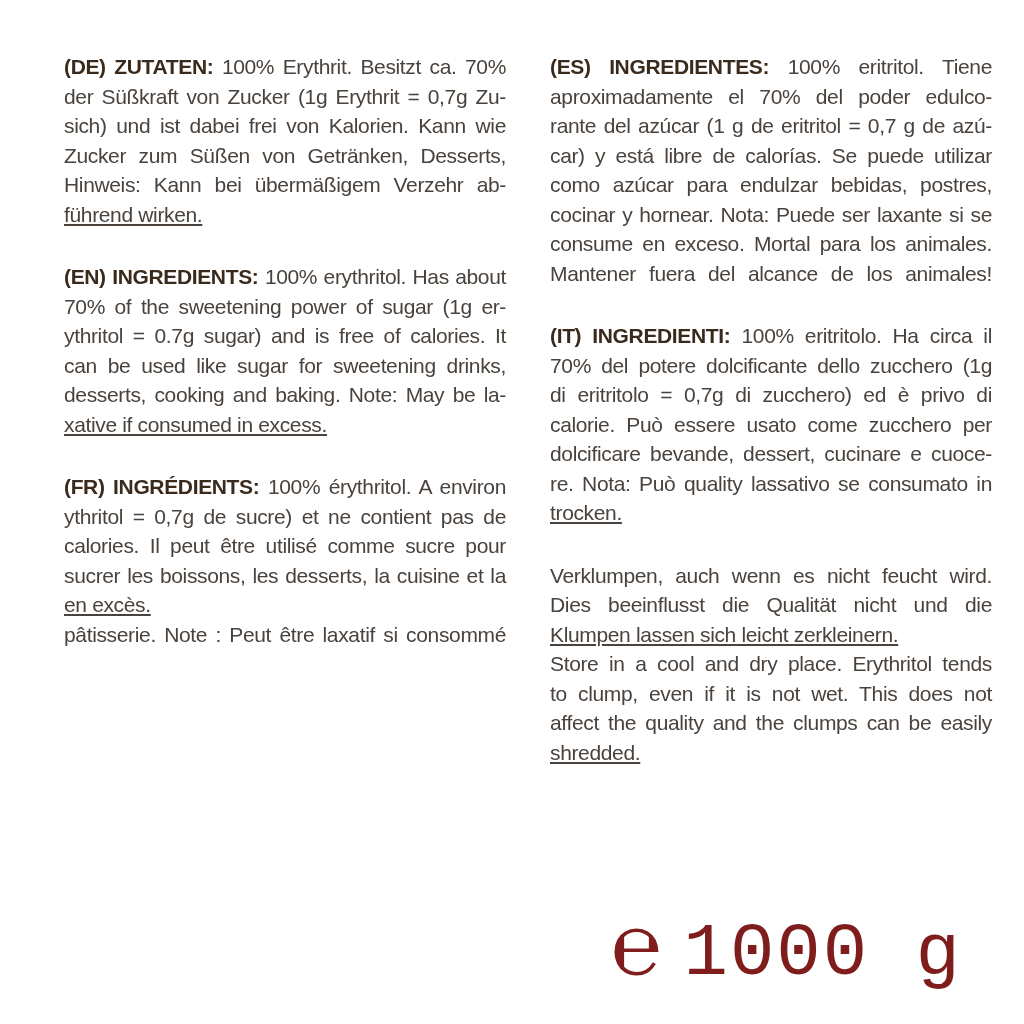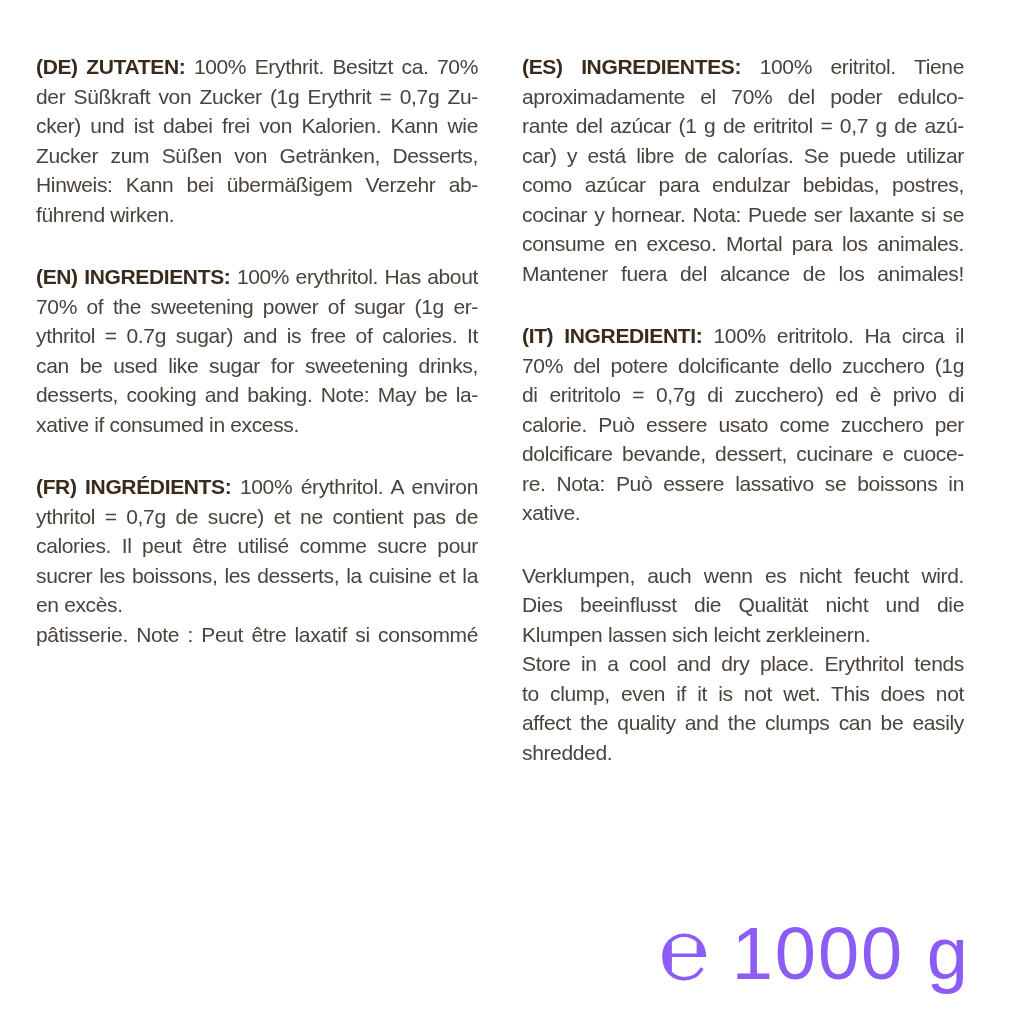--- a/index.html
+++ b/index.html
@@ -6,21 +6,21 @@
     margin: 0;
     padding: 0;
     background: #ffffff;
   }
   .label {
     position: relative;
     width: 1024px;
     height: 1013px;
     background: #ffffff;
     box-sizing: border-box;
-    padding: 52px 48px 0 36px;
+    padding: 52px 48px 0 64px;
     overflow: hidden;
     font-family: "Liberation Sans", "DejaVu Sans", sans-serif;
   }
   .cols {
     display: flex;
     gap: 44px;
   }
   .col {
     width: 442px;
     flex: 0 0 442px;
@@ -32,33 +32,34 @@
     letter-spacing: -0.35px;
     color: #4a423c;
   }
   .jline {
     text-align: justify;
     text-align-last: justify;
     white-space: normal;
   }
   .jline-last {
     text-align-last: left;
+    text-decoration: underline;
   }
   .lead {
     font-weight: 700;
     color: #3a2a1c;
   }
   .net-weight {
     position: absolute;
-    right: 54px;
+    right: 62px;
     bottom: 22px;
-    font-family: Liberation Sans, sans-serif;
+    font-family: Liberation Mono, monospace;
     font-size: 74px;
     line-height: 74px;
-    color: #8b5cf6;
+    color: #7f1d1d;
     letter-spacing: 2px;
     white-space: nowrap;
   }
   .e-sign {
     font-size: 85px;
     margin-right: 22px;
     letter-spacing: 0;
   }
 </style>
 </head>
@@ -69,21 +70,21 @@
 
     <div class="col">
 
       <div class="section">
         <div class="jline">
           <span class="lead">(DE) ZUTATEN:</span>
           <span>100% Erythrit. Besitzt ca. 70%</span>
         </div>
         <div>
             <div class="jline">der Süßkraft von Zucker (1g Erythrit = 0,7g Zu-</div>
-            <div class="jline">cker) und ist dabei frei von Kalorien. Kann wie</div>
+            <div class="jline">sich) und ist dabei frei von Kalorien. Kann wie</div>
             <div class="jline">Zucker zum Süßen von Getränken, Desserts,</div>
             <div class="jline">Hinweis: Kann bei übermäßigem Verzehr ab-</div>
             <div class="jline jline-last">führend wirken.</div>
           </div>
       </div>
 
       <div class="section">
         <div class="jline">
           <span class="lead">(EN) INGREDIENTS:</span>
           <span>100% erythritol. Has about</span>
@@ -134,22 +135,22 @@
       <div class="section">
         <div class="jline">
           <span class="lead">(IT) INGREDIENTI:</span>
           <span>100% eritritolo. Ha circa il</span>
         </div>
         <div>
             <div class="jline">70% del potere dolcificante dello zucchero (1g</div>
             <div class="jline">di eritritolo = 0,7g di zucchero) ed è privo di</div>
             <div class="jline">calorie. Può essere usato come zucchero per</div>
             <div class="jline">dolcificare bevande, dessert, cucinare e cuoce-</div>
-            <div class="jline">re. Nota: Può essere lassativo se boissons in</div>
-            <div class="jline jline-last">xative.</div>
+            <div class="jline">re. Nota: Può quality lassativo se consumato in</div>
+            <div class="jline jline-last">trocken.</div>
           </div>
       </div>
 
       <div class="section">
         <div>
             <div class="jline">Verklumpen, auch wenn es nicht feucht wird.</div>
             <div class="jline">Dies beeinflusst die Qualität nicht und die</div>
             <div class="jline jline-last">Klumpen lassen sich leicht zerkleinern.</div>
           </div>
         <div>

